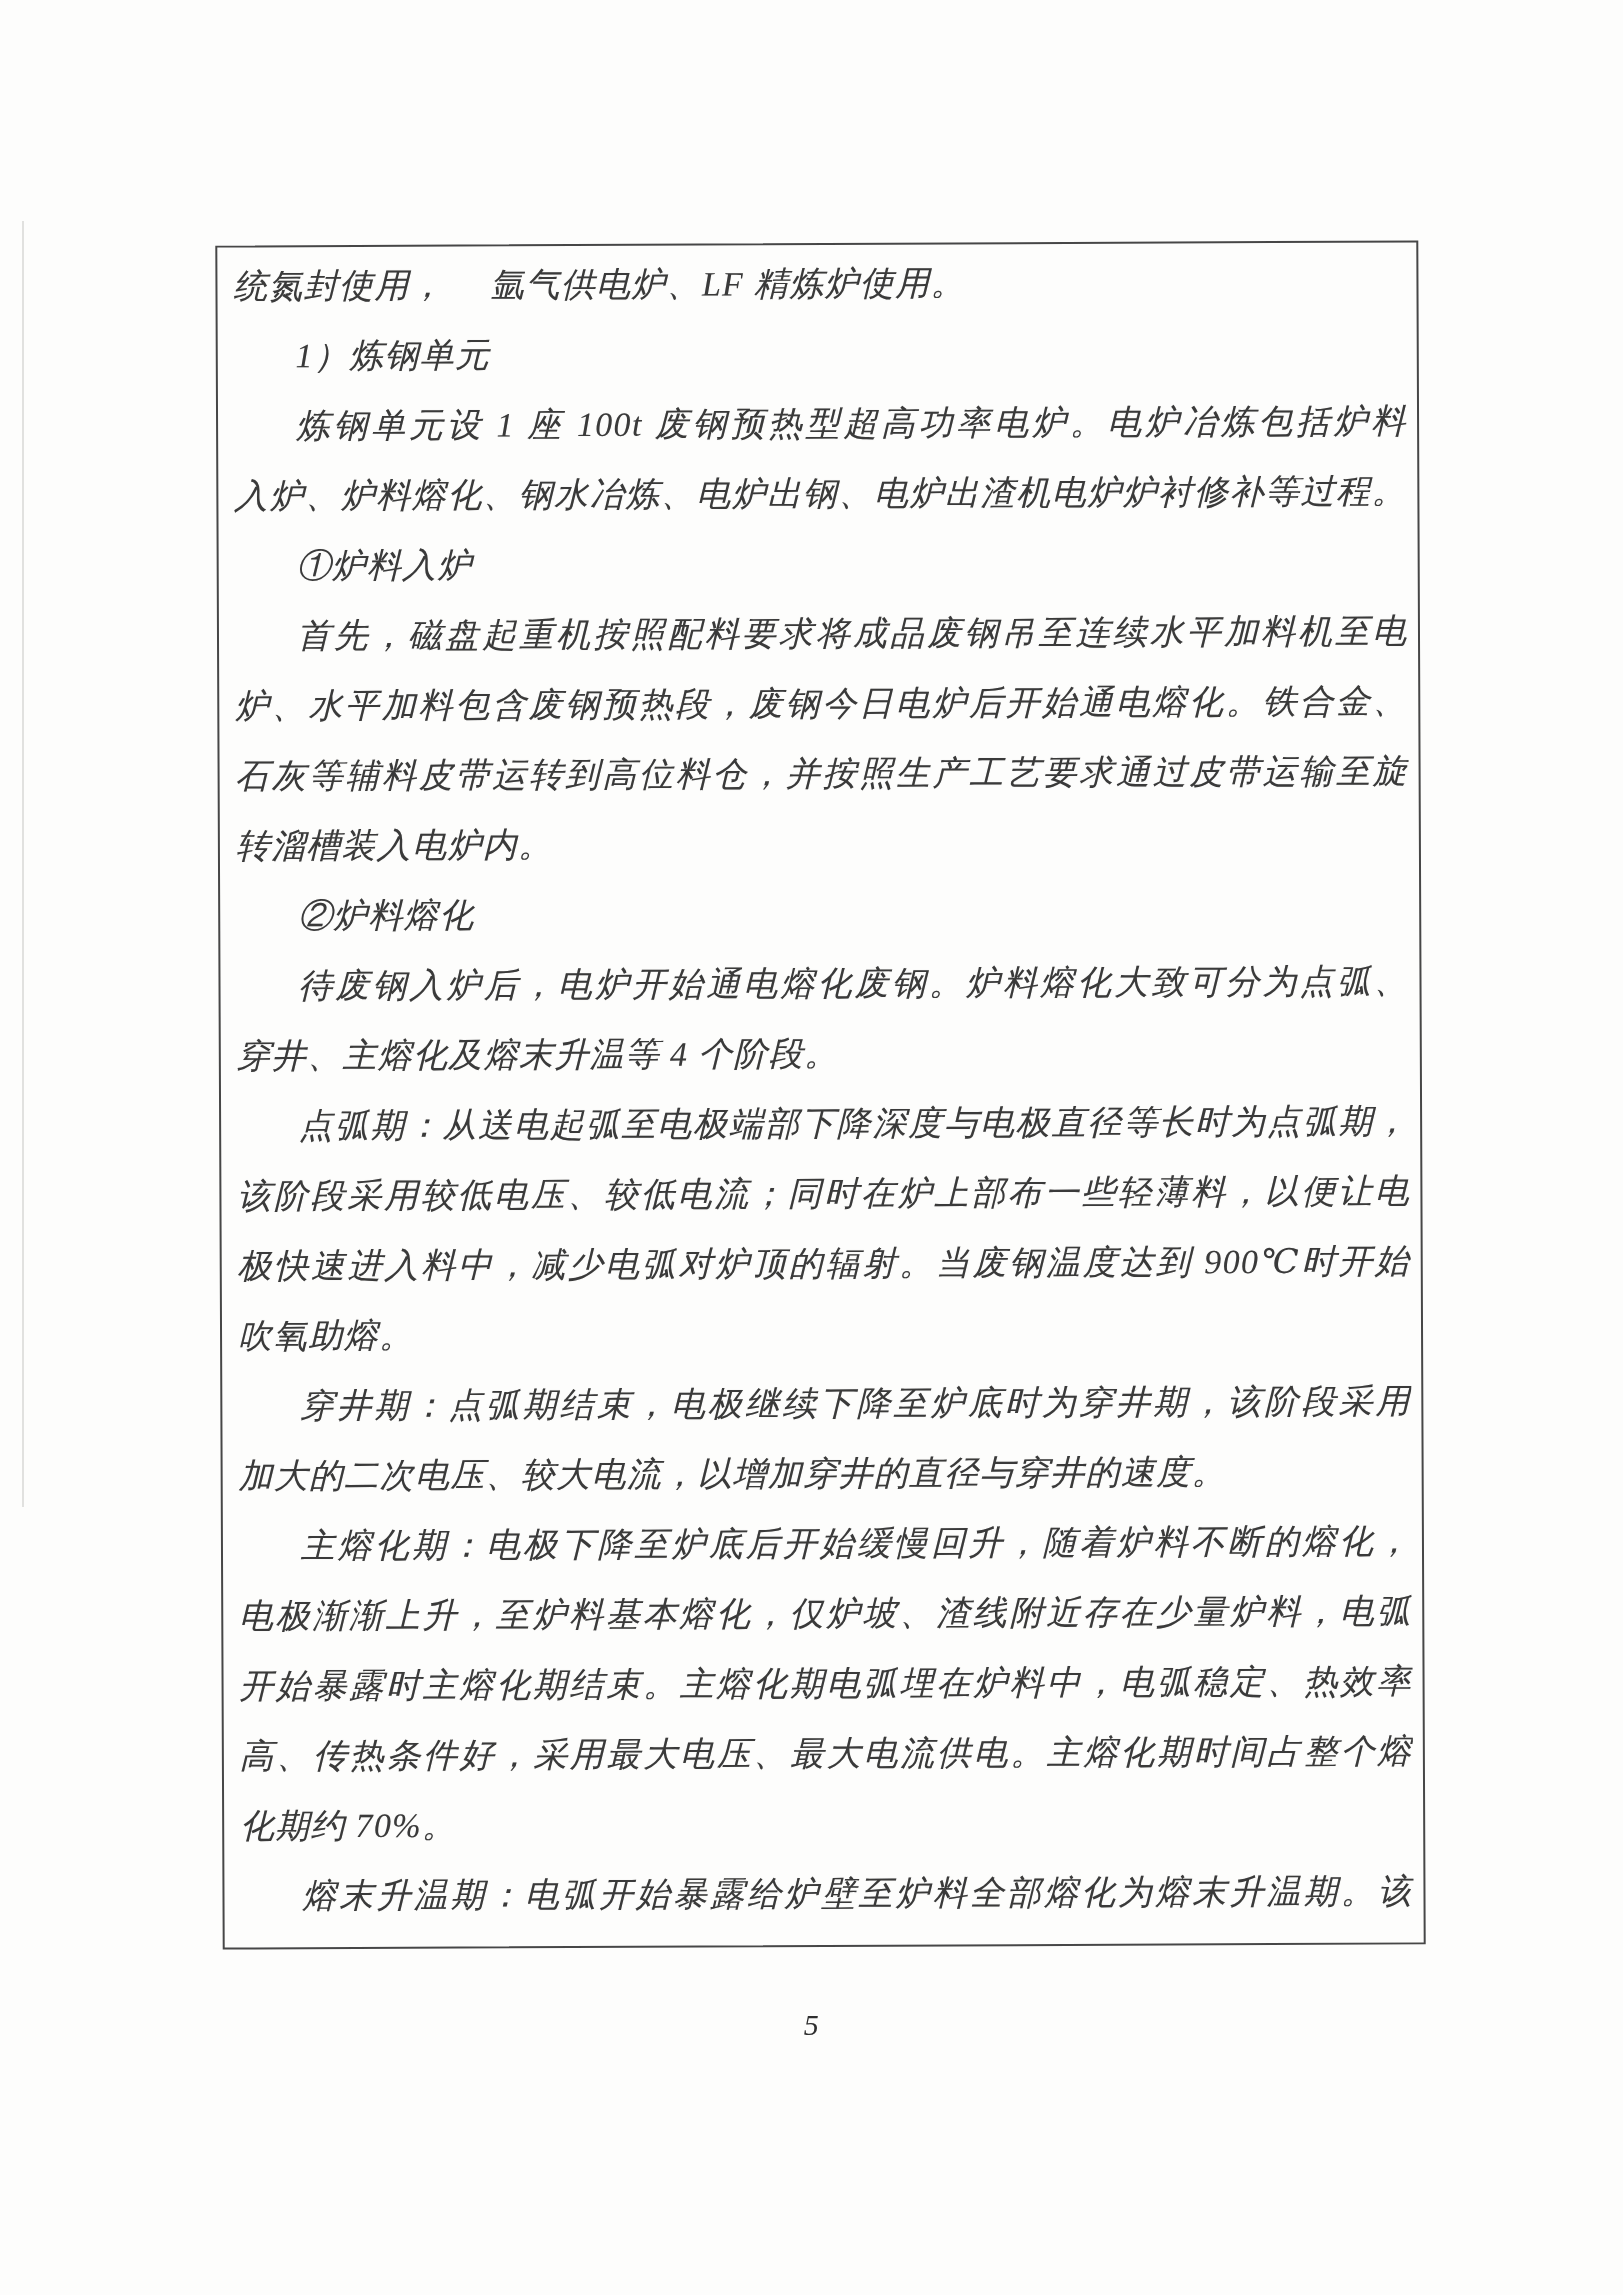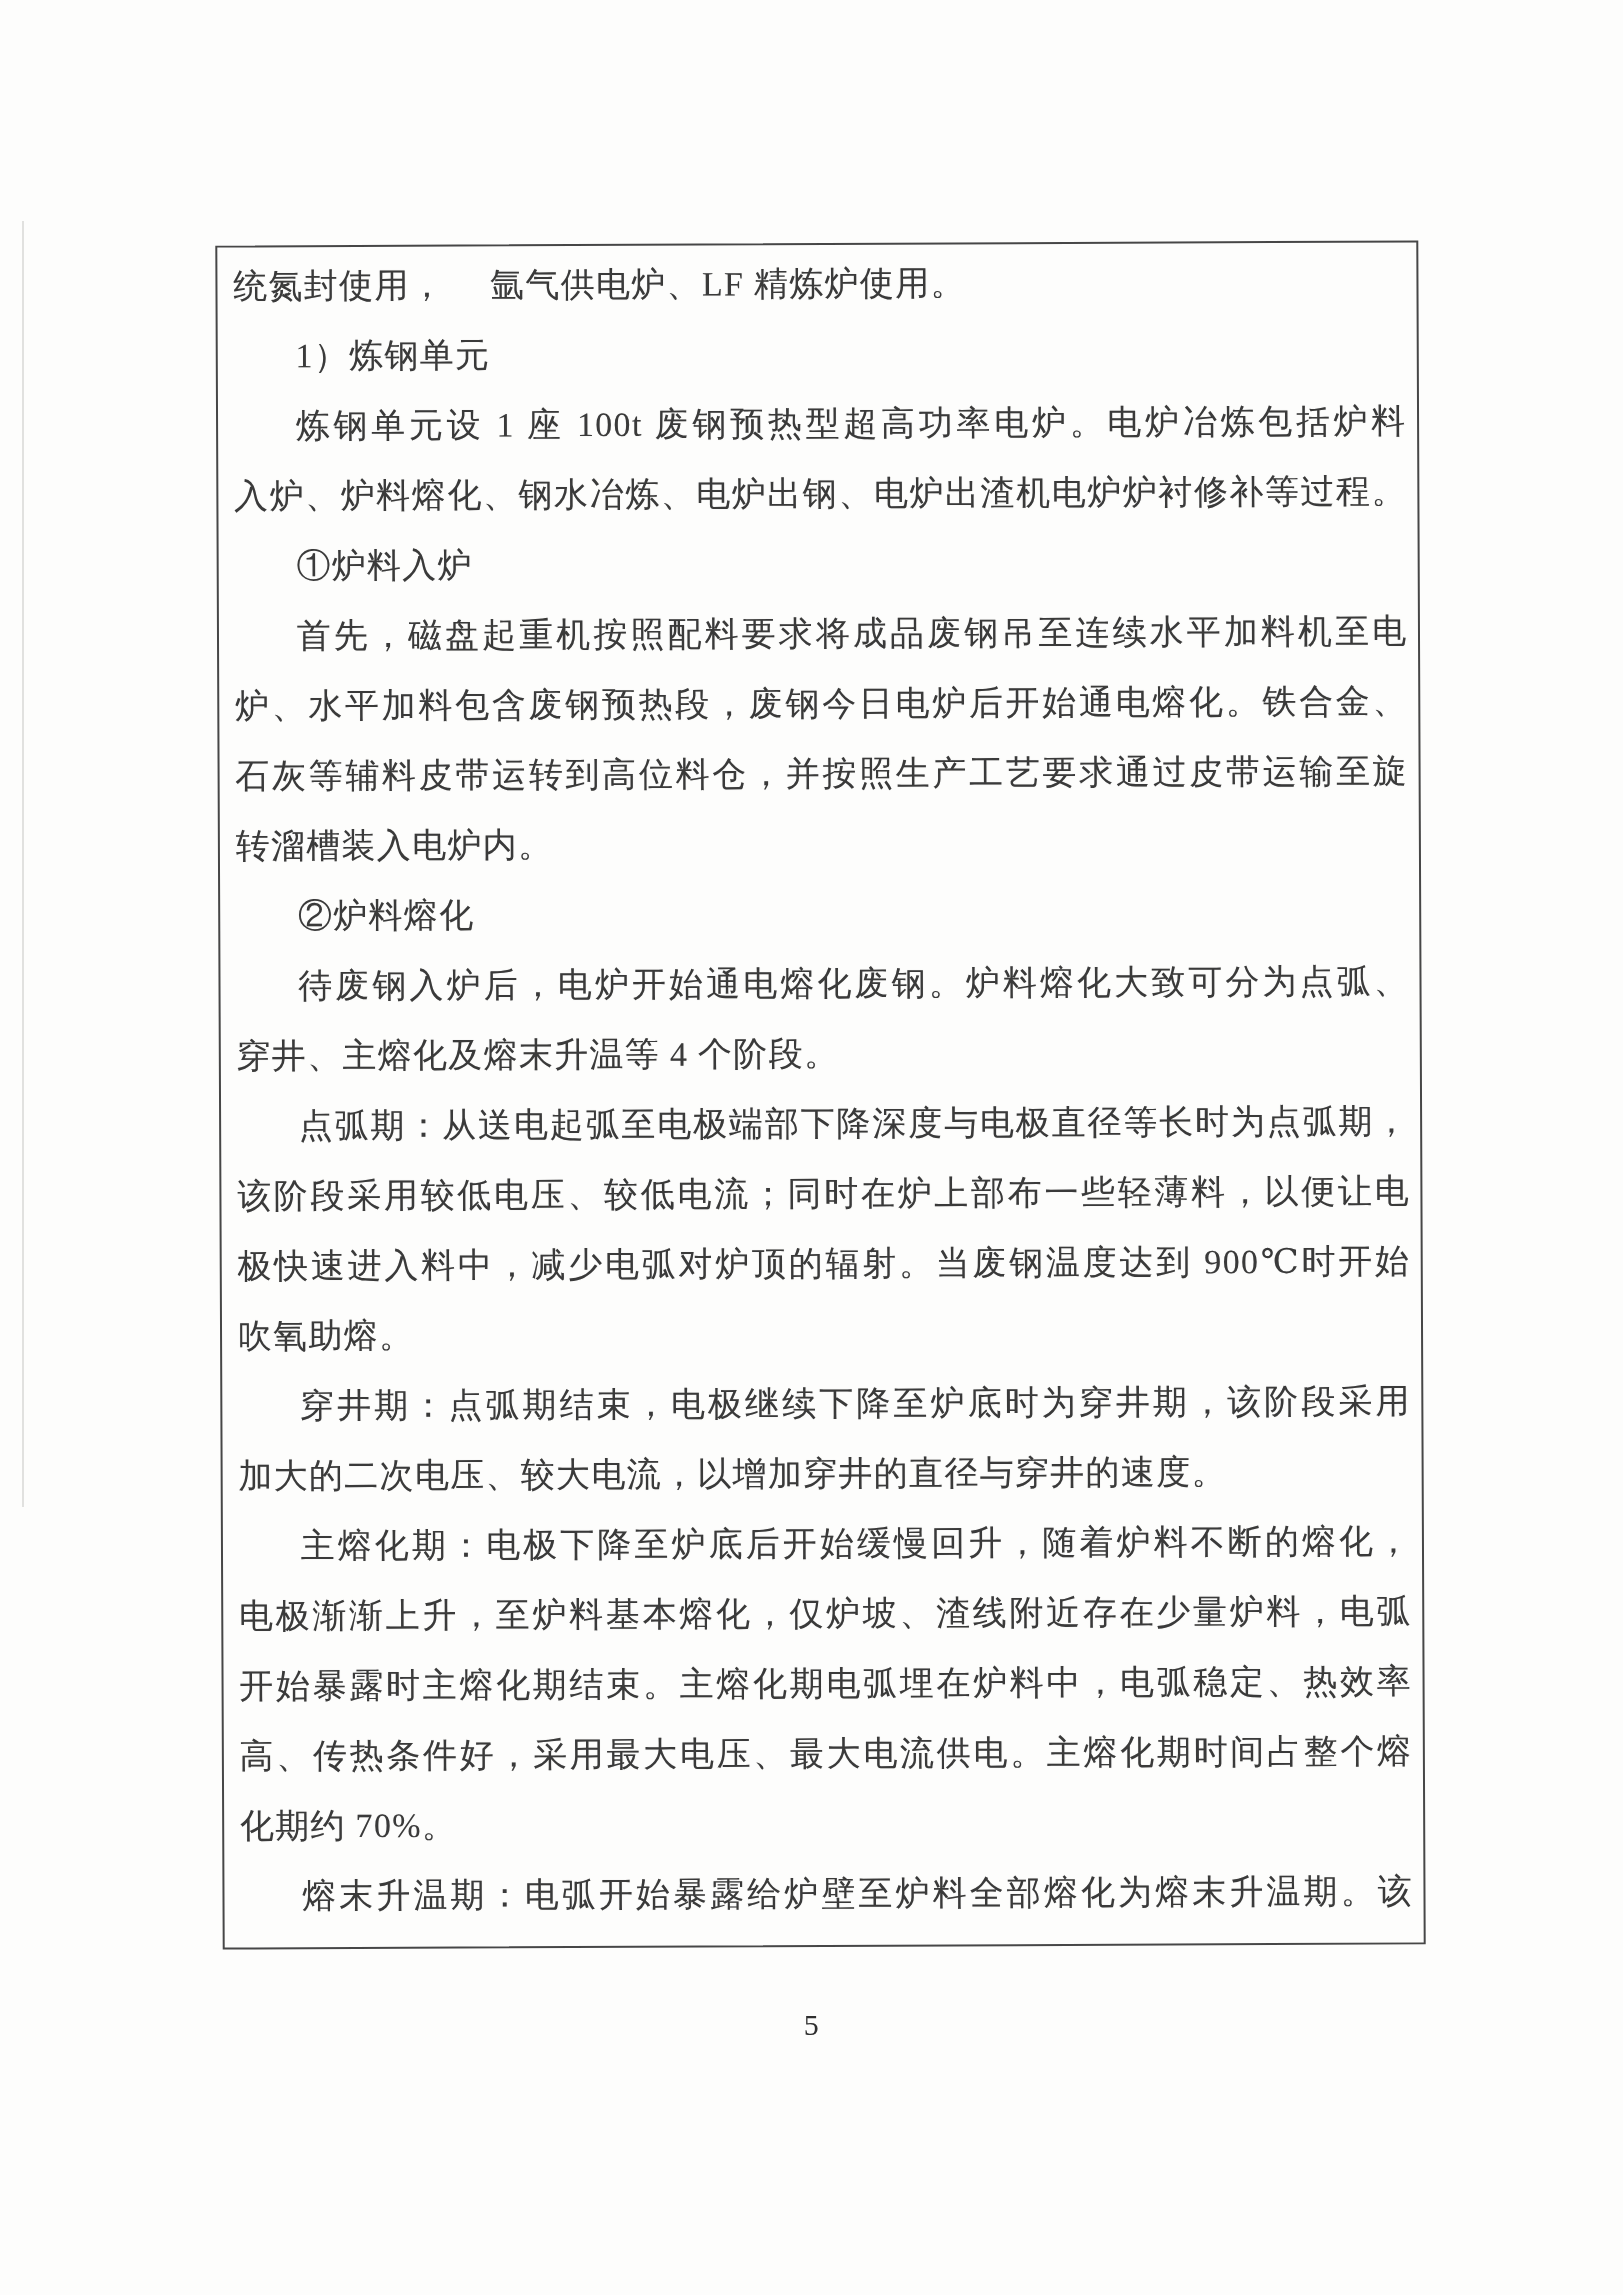--- a/index.html
+++ b/index.html
@@ -3,20 +3,21 @@
 <meta charset="utf-8">
 <style>
   html,body{margin:0;padding:0;background:#e9e9e7;}
   .page{
     position:relative;
     width:1623px;height:2295px;
     margin:0 auto;
     background:#fdfdfc;
     overflow:hidden;
     font-family:"Liberation Serif","DejaVu Serif",serif;
+    font-style:italic;
   }
   
   .scan-line{
     position:absolute;left:21.6px;top:221px;width:2px;height:1286px;
     background:#d3d3cf;opacity:.65;
   }
   
   .content-box{
     position:absolute;left:219px;top:243px;width:1203px;height:1704px;
     border:2px solid #474747;

